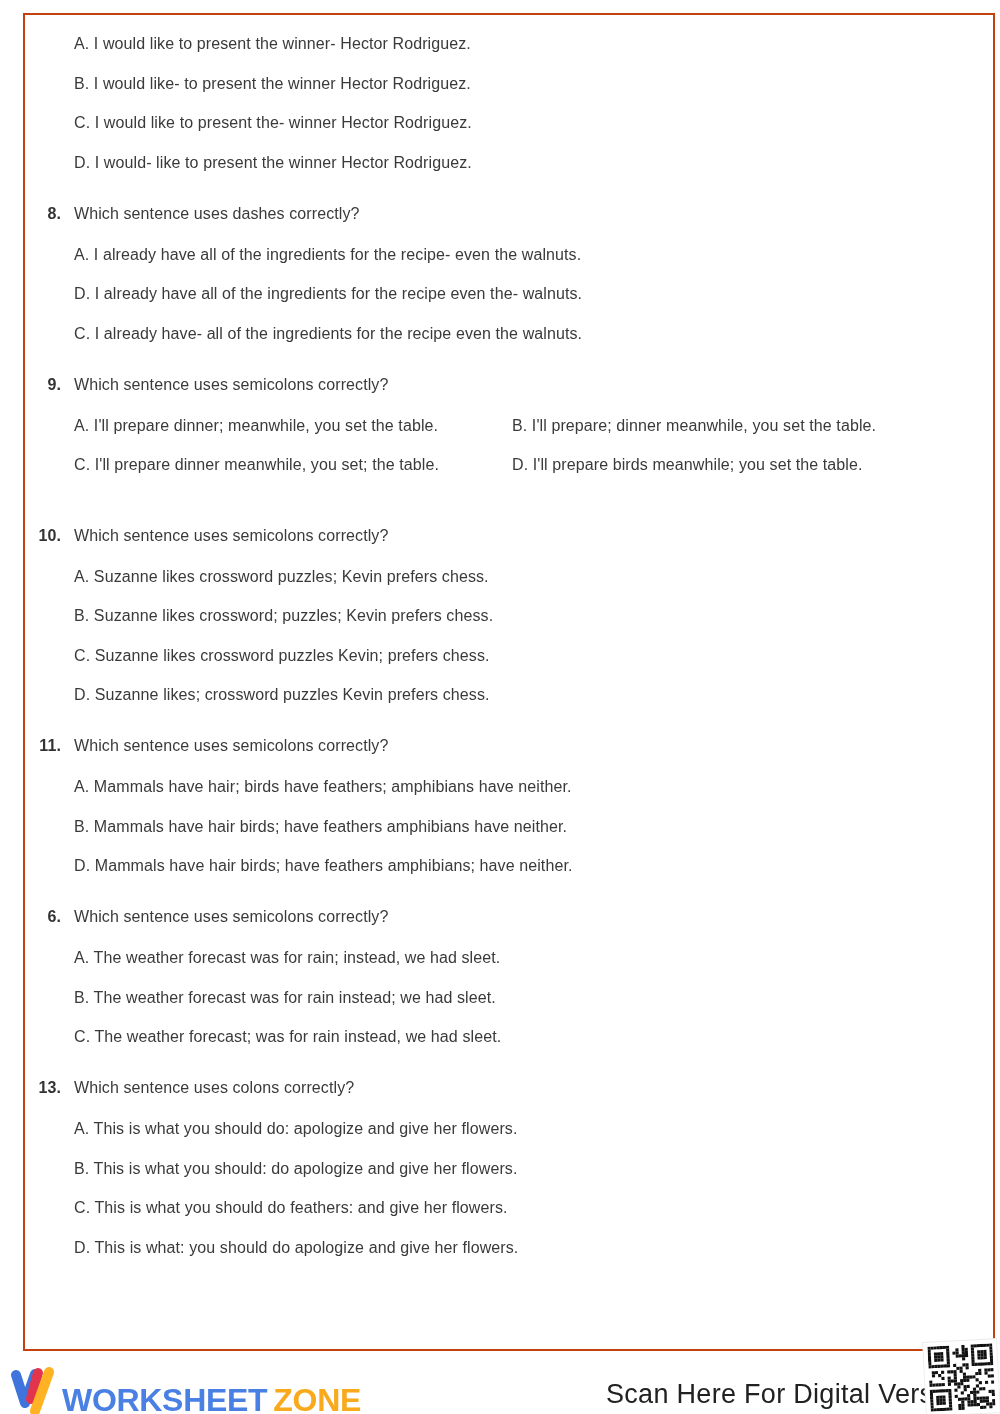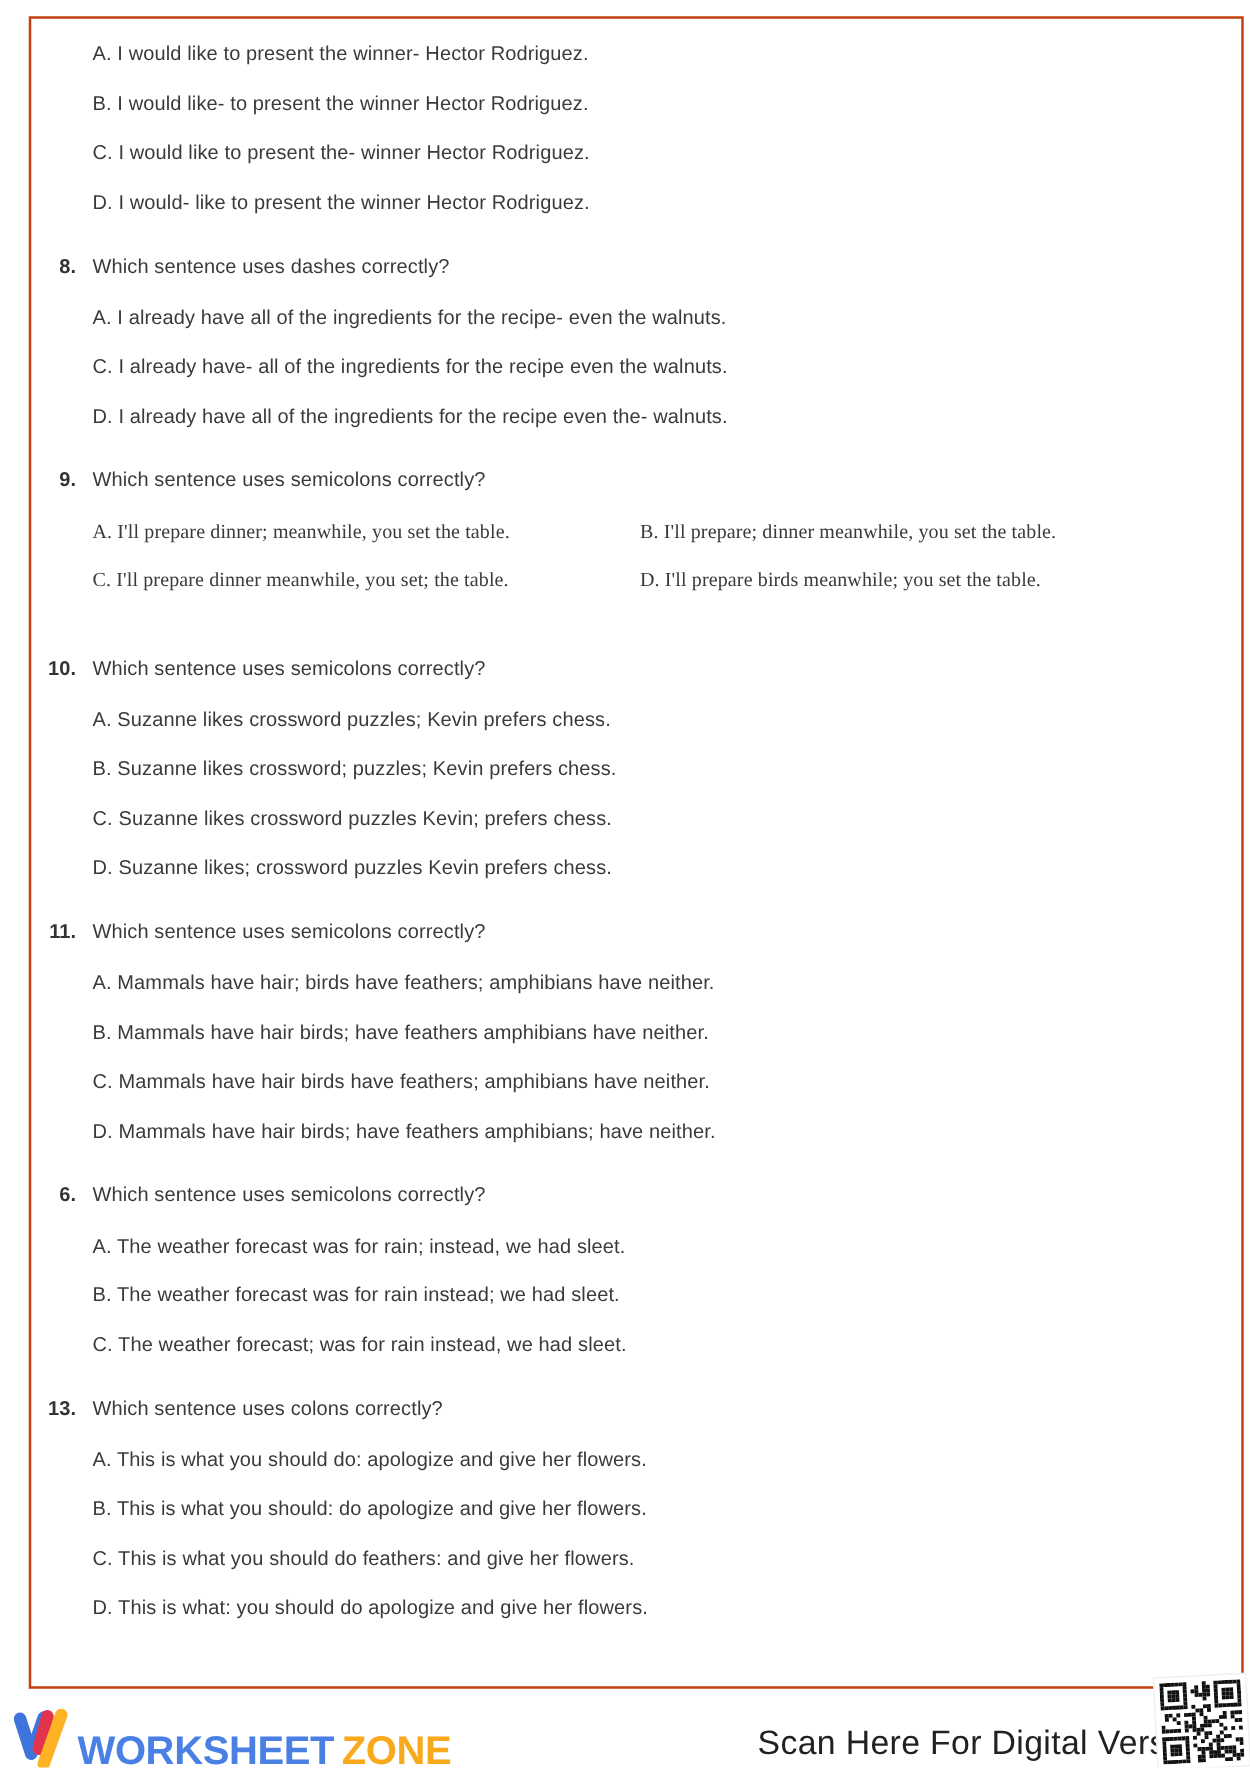--- a/index.html
+++ b/index.html
@@ -53,21 +53,20 @@
     width: 24px;
     text-align: right;
     font-weight: 700;
     color: #333333;
   }
 
   .options-grid {
     display: grid;
     grid-template-columns: 438px auto;
     grid-row-gap: 0;
-    font-family: Liberation Serif, serif;
   }
   .options-grid .option { margin-bottom: 19.5px; }
 
   
   .footer {
     position: absolute;
     left: 0;
     top: 1353px;
     width: 1000px;
     height: 61px;
@@ -127,22 +126,22 @@
       <div class="option">C. I would like to present the- winner Hector Rodriguez.</div>
       <div class="option">D. I would- like to present the winner Hector Rodriguez.</div>
     </div>
 
     <div>
       <div class="qhead">
         <span class="qnum">8.</span>
         <span>Which sentence uses dashes correctly?</span>
       </div>
       <div class="option">A. I already have all of the ingredients for the recipe- even the walnuts.</div>
+      <div class="option">D. I already have all of the ingredients for the recipe even the- walnuts.</div>
       <div class="option">C. I already have- all of the ingredients for the recipe even the walnuts.</div>
-      <div class="option">D. I already have all of the ingredients for the recipe even the- walnuts.</div>
     </div>
 
     <div>
       <div class="qhead">
         <span class="qnum">9.</span>
         <span>Which sentence uses semicolons correctly?</span>
       </div>
       <div class="options-grid">
         <div class="option">A. I'll prepare dinner; meanwhile, you set the table.</div>
         <div class="option">B. I'll prepare; dinner meanwhile, you set the table.</div>
@@ -162,21 +161,20 @@
       <div class="option">D. Suzanne likes; crossword puzzles Kevin prefers chess.</div>
     </div>
 
     <div>
       <div class="qhead">
         <span class="qnum">11.</span>
         <span>Which sentence uses semicolons correctly?</span>
       </div>
       <div class="option">A. Mammals have hair; birds have feathers; amphibians have neither.</div>
       <div class="option">B. Mammals have hair birds; have feathers amphibians have neither.</div>
-      <div class="option">C. Mammals have hair birds have feathers; amphibians have neither.</div>
       <div class="option">D. Mammals have hair birds; have feathers amphibians; have neither.</div>
     </div>
 
     <div>
       <div class="qhead">
         <span class="qnum">6.</span>
         <span>Which sentence uses semicolons correctly?</span>
       </div>
       <div class="option">A. The weather forecast was for rain; instead, we had sleet.</div>
       <div class="option">B. The weather forecast was for rain instead; we had sleet.</div>

